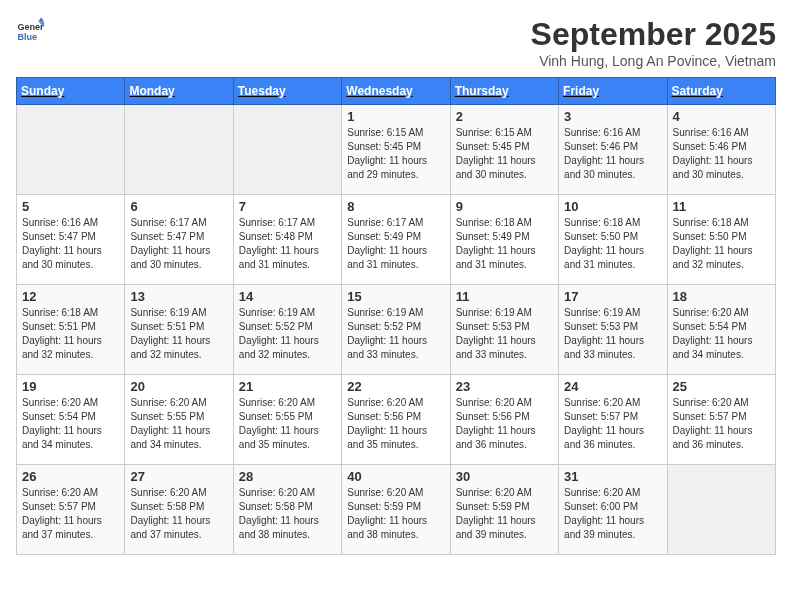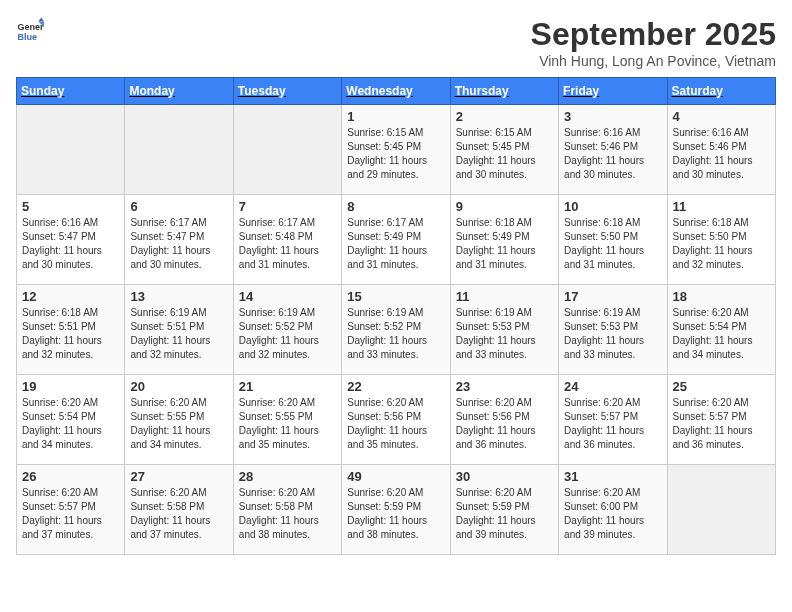--- a/index.html
+++ b/index.html
@@ -317,21 +317,21 @@
 and 37 minutes.</div>
         </td>
         <td>
           <span class="day-number">28</span>
           <div class="day-info" style="white-space: pre-line;">Sunrise: 6:20 AM
 Sunset: 5:58 PM
 Daylight: 11 hours
 and 38 minutes.</div>
         </td>
         <td>
-          <span class="day-number">49</span>
+          <span class="day-number">40</span>
           <div class="day-info" style="white-space: pre-line;">Sunrise: 6:20 AM
 Sunset: 5:59 PM
 Daylight: 11 hours
 and 38 minutes.</div>
         </td>
         <td>
           <span class="day-number">30</span>
           <div class="day-info" style="white-space: pre-line;">Sunrise: 6:20 AM
 Sunset: 5:59 PM
 Daylight: 11 hours

